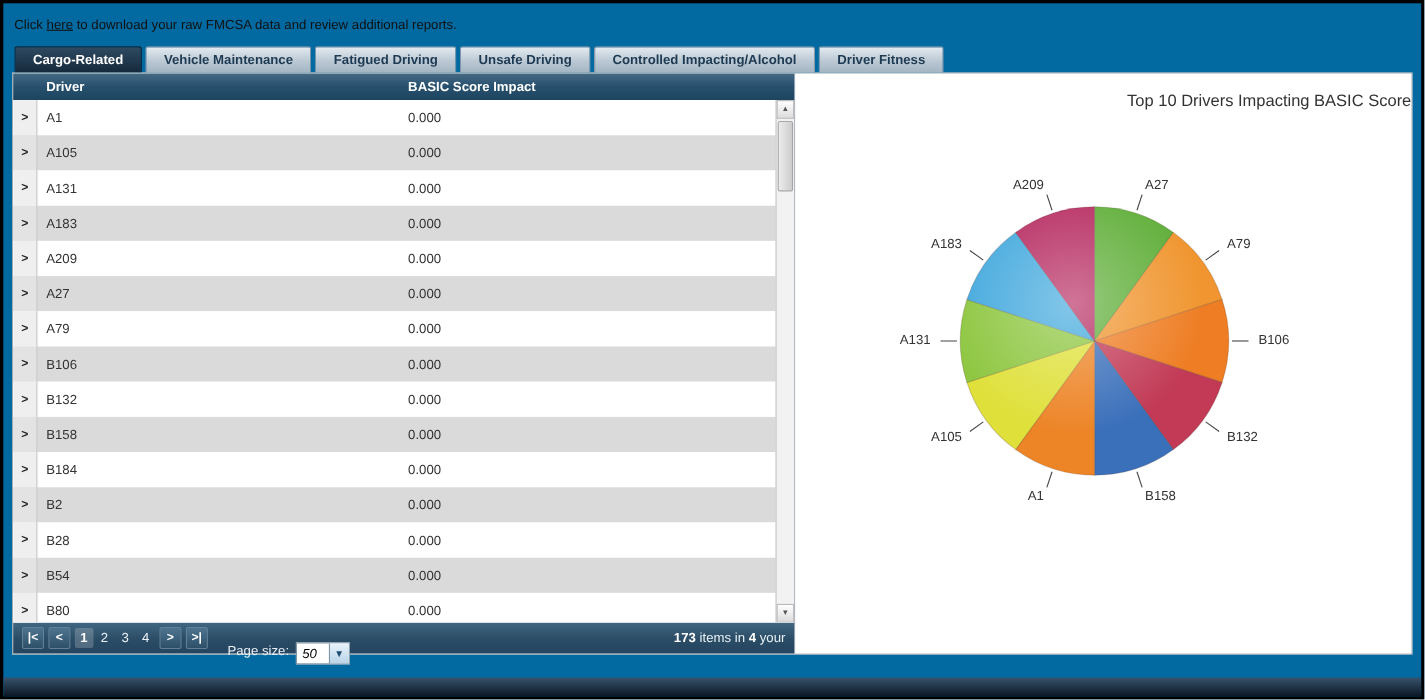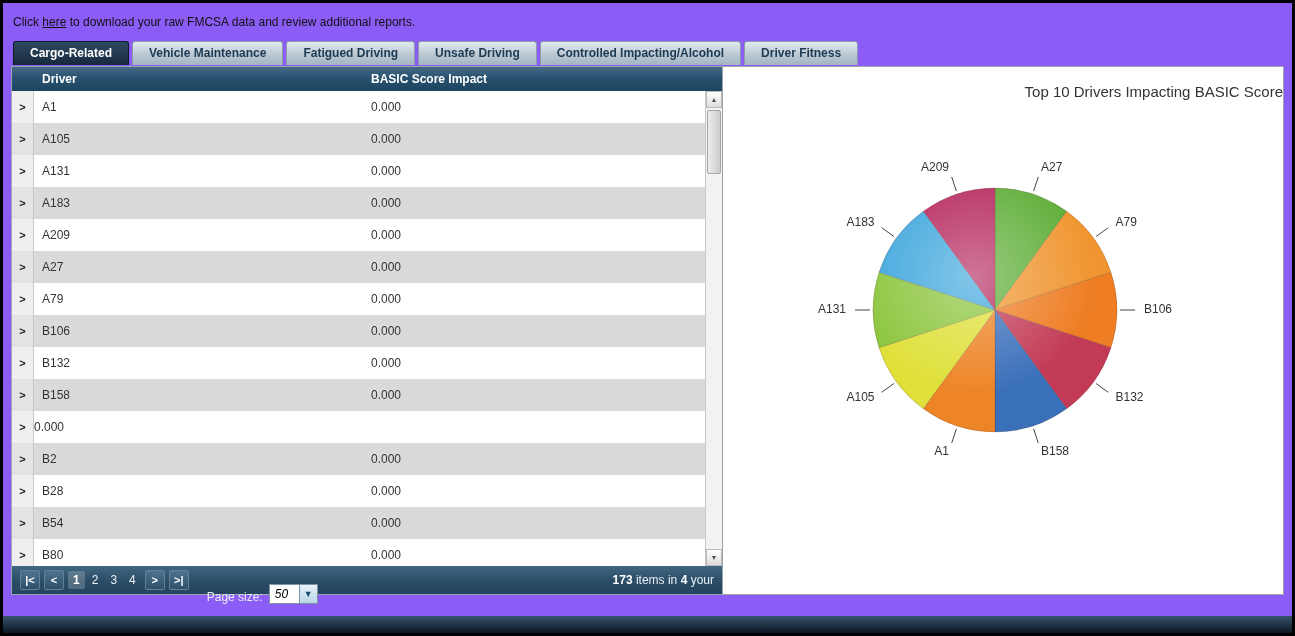--- a/index.html
+++ b/index.html
@@ -1,21 +1,21 @@
 <!DOCTYPE html>
 <html><head>
 <meta charset="utf-8">
 <style>
   html,body{margin:0;padding:0;}
   body{width:1295px;height:636px;background:#fff;font-family:"Liberation Sans",sans-serif;}
-  .frame{box-sizing:border-box;width:1295px;height:636px;border:3px solid #000;background:#8b5cf6;position:relative;overflow:hidden;}
+  .frame{box-sizing:border-box;width:1295px;height:636px;border:3px solid #000;background:#0369a1;position:relative;overflow:hidden;}
   .note{padding:12px 10px 8px 10px;font-size:12px;color:#111;}
   .note a{color:#111;text-decoration:underline;cursor:pointer;}
 
-  .tabstrip{display:flex;gap:3px;margin:4px 0 0 10px;align-items:flex-start;height:25px;}
+  .tabstrip{display:flex;gap:3px;margin:4px 0 0 10px;align-items:center;height:25px;}
   .tab{box-sizing:border-box;height:24px;line-height:22px;padding:0 16px;font-size:12px;font-weight:bold;color:#1d3a52;
        background:linear-gradient(#e3eaf0,#bac8d3 55%,#a3b5c3);border:1px solid #8a9cab;border-bottom:none;
        border-radius:3px 3px 0 0;cursor:pointer;white-space:nowrap;}
   .tab.active{background:linear-gradient(#2e4a61,#16293c);color:#fff;border-color:#0d1b28;}
 
   .content{display:flex;margin:0 8px;height:527px;border:1px solid #9aa5ad;background:#fff;}
   .left-panel{width:728px;display:flex;flex-direction:column;border-right:1px solid #9aa5ad;box-sizing:border-box;}
 
   .grid-header{height:24px;flex:0 0 24px;display:grid;grid-template-columns:22px 337px auto;align-items:center;
        background:linear-gradient(#446984,#27506e 50%,#1d4560);color:#fff;font-size:12px;font-weight:bold;}
@@ -35,21 +35,21 @@
   .sb-btn.down{position:absolute;bottom:0;left:0;right:0;}
   .sb-thumb{position:absolute;top:19px;left:1px;right:1px;height:62px;background:linear-gradient(90deg,#ececec,#cccccc);
        border:1px solid #a6a6a6;border-radius:2px;cursor:grab;}
 
   .pager{height:28px;flex:0 0 28px;display:flex;align-items:center;gap:4px;padding:0 8px;
        background:linear-gradient(#406782,#2b4c65 55%,#244460);color:#fff;font-size:12px;}
   .pg-btn{min-width:20px;height:20px;line-height:18px;text-align:center;background:linear-gradient(#4d7490,#2e5068);
        border:1px solid #628197;border-radius:2px;color:#fff;font-size:11px;font-weight:bold;cursor:pointer;padding:0 3px;box-sizing:border-box;}
   .pg-num{padding:2px 5px;cursor:pointer;border-radius:2px;color:#eaf1f7;}
   .pg-num.current{background:rgba(255,255,255,0.20);font-weight:bold;color:#fff;}
-  .page-size{margin-left:14px;display:flex;align-items:flex-end;gap:6px;color:#e8f0f6;margin-top:28px;}
+  .page-size{margin-left:14px;display:flex;align-items:flex-start;gap:6px;color:#e8f0f6;margin-top:28px;}
   .combo{display:flex;align-items:center;background:#fff;border:1px solid #7e95a6;height:20px;box-sizing:border-box;cursor:pointer;}
   .combo-value{width:24px;padding-left:5px;color:#000;font-size:12px;font-style:italic;}
   .combo-arrow{width:17px;height:18px;display:flex;align-items:center;justify-content:center;
        background:linear-gradient(#e9f3fb,#b9d4e8);border-left:1px solid #7e95a6;color:#1e4c72;font-size:9px;font-weight:bold;}
   .summary{margin-left:auto;color:#e8f0f6;}
   .summary b{color:#fff;}
 
   .right-panel{flex:1;position:relative;background:#fff;}
   .chart-title{text-align:right;margin-top:16px;font-size:15px;color:#333;}
   #pie-svg{display:block;margin:2px auto 0 auto;}
@@ -131,20 +131,21 @@
               <div class="cell-driver">B132</div>
               <div class="cell-impact">0.000</div>
             </div>
             <div class="row alt">
               <div class="expand-cell">&gt;</div>
               <div class="cell-driver">B158</div>
               <div class="cell-impact">0.000</div>
             </div>
             <div class="row">
               <div class="expand-cell">&gt;</div>
+              <div class="cell-driver">B184</div>
               <div class="cell-impact">0.000</div>
             </div>
             <div class="row alt">
               <div class="expand-cell">&gt;</div>
               <div class="cell-driver">B2</div>
               <div class="cell-impact">0.000</div>
             </div>
             <div class="row">
               <div class="expand-cell">&gt;</div>
               <div class="cell-driver">B28</div>

